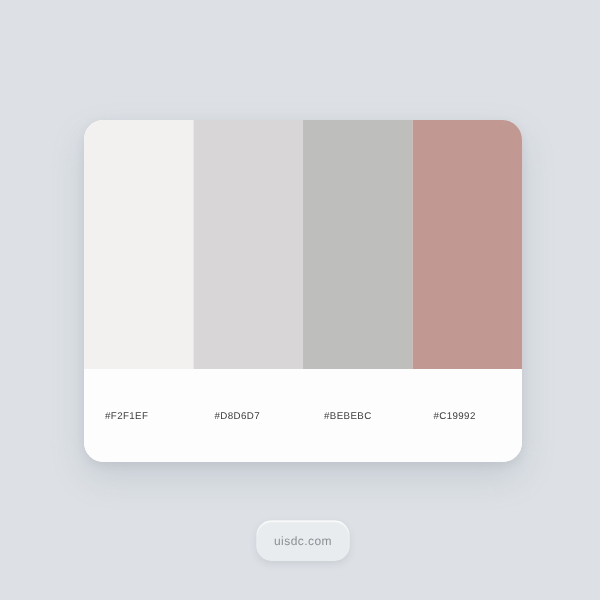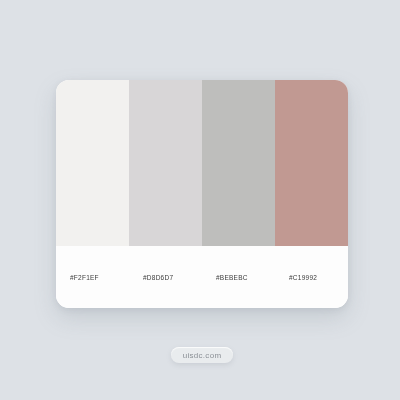--- a/index.html
+++ b/index.html
@@ -66,21 +66,21 @@
     font-family: "Liberation Sans", sans-serif;
     white-space: nowrap;
   }
 
   
   .watermark-pill {
     position: absolute;
     left: 171px;
     top: 347px;
     width: 62px;
-    height: 16px;
+    height: 27px;
     border-radius: 10px;
     background: #e9ecee;
     box-shadow:
       0 2px 5px rgba(120, 130, 140, 0.18),
       inset 0 1px 1px rgba(255, 255, 255, 0.85);
     display: flex;
     align-items: center;
     justify-content: center;
   }
 

